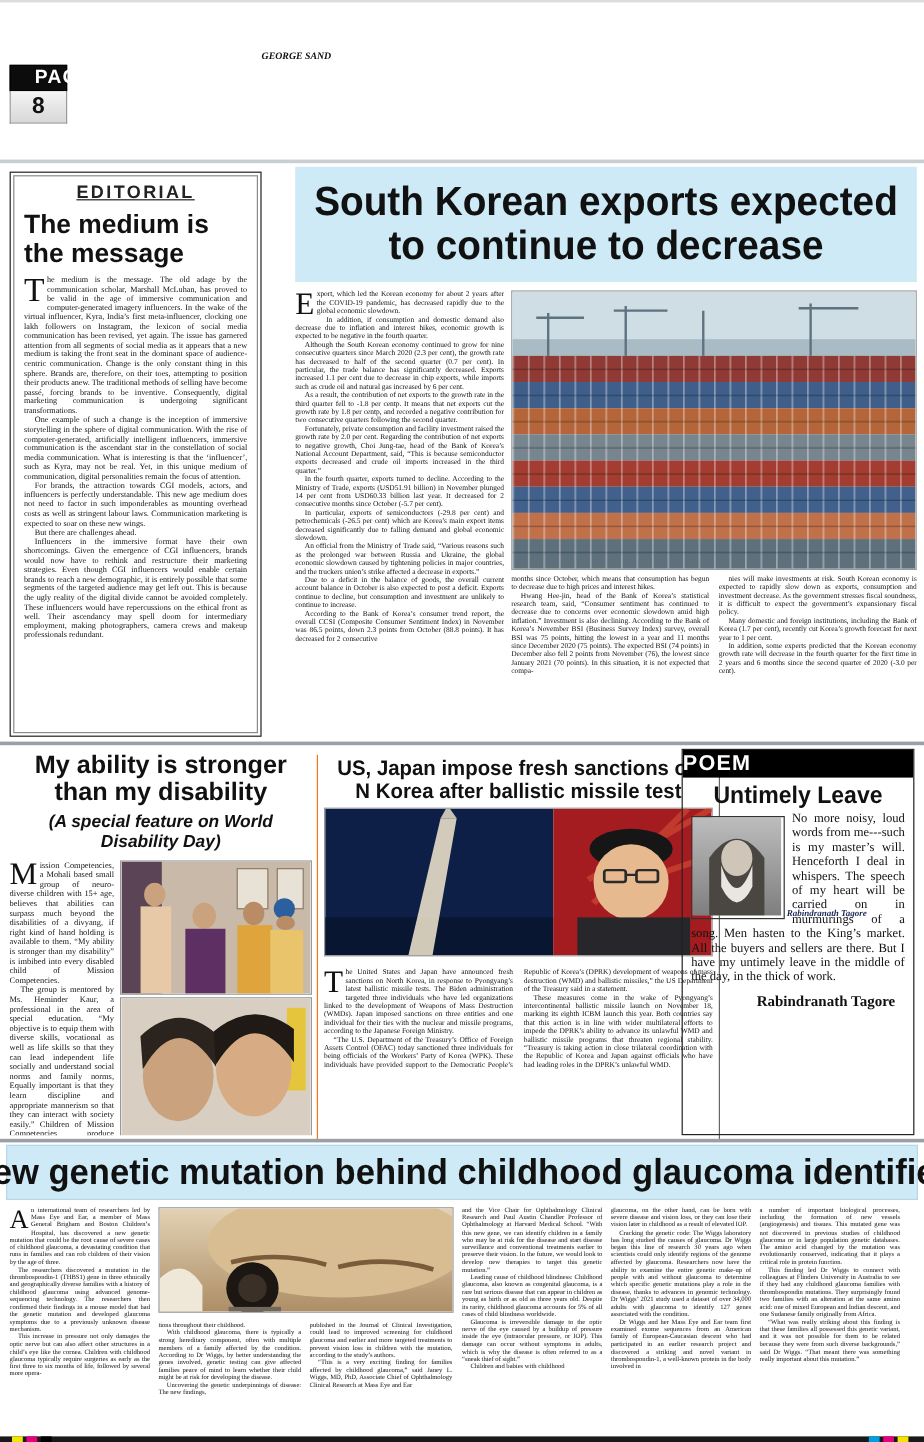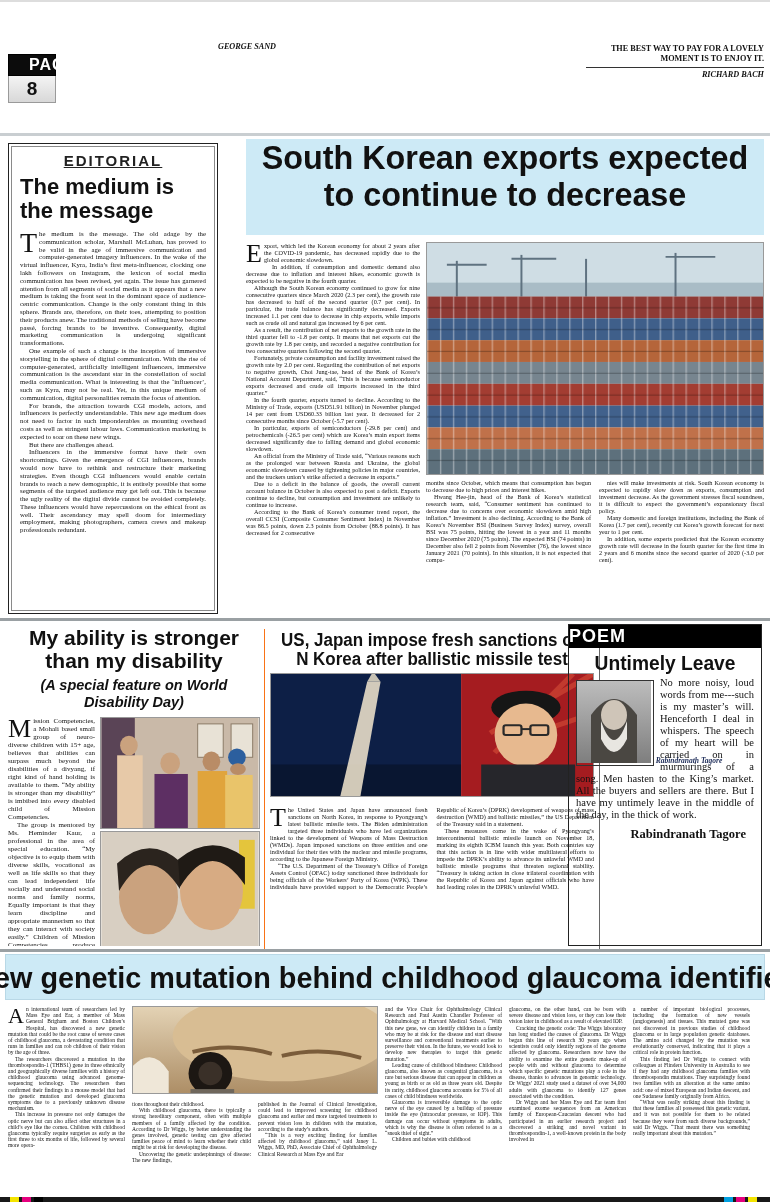--- a/index.html
+++ b/index.html
@@ -26,21 +26,21 @@
   
   .edbox{position:absolute;left:8px;top:141px;width:210px;height:471px;border:1px solid #222;padding:2px;box-sizing:border-box;}
   .edin{border:1px solid #8a8a8a;height:100%;box-sizing:border-box;padding:5px 8px;overflow:hidden;}
   .edlabel{text-align:center;font:bold 15px/18px "Liberation Sans",sans-serif;letter-spacing:2px;text-decoration:underline;color:#222;}
   .edtitle{text-align:left;font:bold 22px/24px "Liberation Sans",sans-serif;margin:5px 0 7px;}
   .edbody p{margin:0;text-align:justify;font:6.8px/7.8px "Liberation Serif",serif;}
   .edbody p + p{text-indent:9px;}
   .edbody .dc{font-size:28px;line-height:24px;}
   
   .korea{position:absolute;left:246px;top:137px;width:518px;height:475px;}
-  .kband{height:96px;background:#cdeaf6;display:flex;justify-content:center;}
+  .kband{height:96px;background:#cdeaf6;display:flex;align-items:center;justify-content:center;}
   .kband h2{margin:0;font:bold 34px/37px "Liberation Sans",sans-serif;text-align:center;transform:scaleX(.95);}
   .kbody{display:flex;gap:6px;margin-top:7px;}
   .kcol1{width:174px;height:368px;overflow:hidden;}
   .kright{flex:1;display:flex;flex-direction:column;}
   .kphoto{width:100%;height:233px;border:1px solid #999;box-sizing:border-box;}
   .kcols{margin-top:4px;height:128px;column-count:2;column-gap:8px;overflow:hidden;}
   .divbar{position:absolute;left:0;width:770px;height:3px;background:#9aa0a3;}
   
   .mid{position:absolute;left:0;top:622px;width:770px;height:322px;}
   .dis{position:absolute;left:8px;top:0;width:252px;height:322px;overflow:hidden;}
@@ -83,24 +83,20 @@
 
 <div id="page">
 
   <div class="hdr">
     <div class="badge">
       <div class="bt">PAGE</div>
       <div class="bn">8</div>
     </div>
     <div class="quote lq">
       <div class="qa">GEORGE SAND</div>
-    </div>
-    <div class="quote rq">
-      <div class="qt">THE BEST WAY TO PAY FOR A LOVELY MOMENT IS TO ENJOY IT.</div>
-      <div class="qa">RICHARD BACH</div>
     </div>
   </div>
   <div class="rule-h"></div>
 
   <div class="edbox">
     <div class="edin">
       <div class="edlabel">EDITORIAL</div>
       <div class="edtitle">The medium is the message</div>
       <div class="edbody">
         <p><span class="dc">T</span><span>he medium is the message. The old adage by the communication scholar, Marshall McLuhan, has proved to be valid in the age of immersive communication and computer-generated imagery influencers. In the wake of the virtual influencer, Kyra, India’s first meta-influencer, clocking one lakh followers on Instagram, the lexicon of social media communication has been revised, yet again. The issue has garnered attention from all segments of social media as it appears that a new medium is taking the front seat in the dominant space of audience-centric communication. Change is the only constant thing in this sphere. Brands are, therefore, on their toes, attempting to position their products anew. The traditional methods of selling have become passé, forcing brands to be inventive. Consequently, digital marketing communication is undergoing significant transformations.</span></p>

